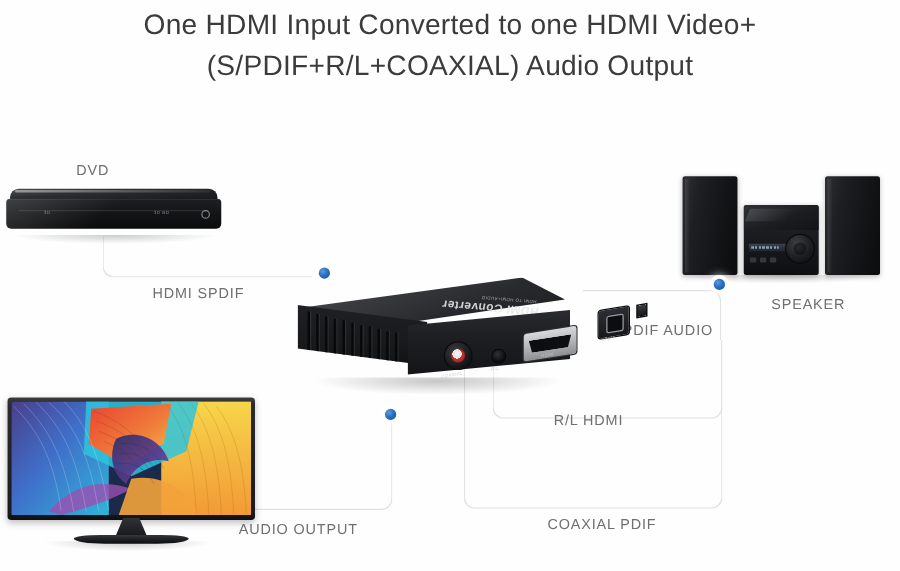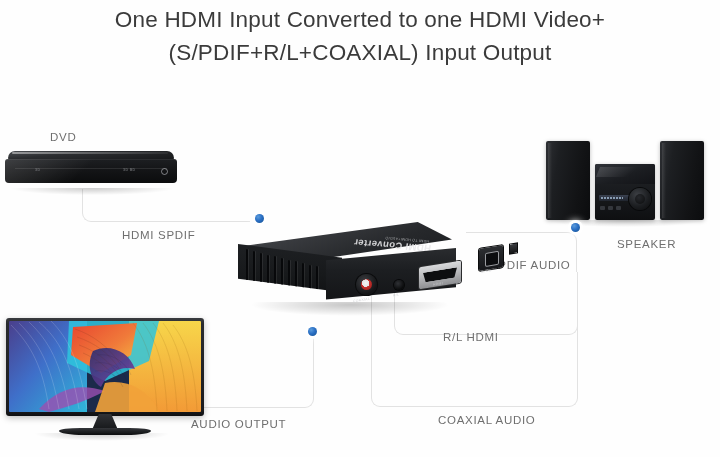--- a/index.html
+++ b/index.html
@@ -238,21 +238,21 @@
     background:radial-gradient(ellipse at 50% 10%,rgba(0,0,0,.16),rgba(0,0,0,0) 72%);
   }
 </style>
 </head>
 <body>
 
 <div id="stage">
 
   <div class="title">
     <div class="l1">One HDMI Input Converted to one HDMI Video+</div>
-    <div class="l2">(S/PDIF+R/L+COAXIAL) Input Output</div>
+    <div class="l2">(S/PDIF+R/L+COAXIAL) Audio Output</div>
   </div>
 
   <div class="wire" style="left:82px;top:189px;width:167px;height:32px;
               border-left-width:1.4px;border-bottom-width:1.4px;
               border-bottom-left-radius:9px;"></div>
 
   <div class="wire" style="left:104px;top:332px;width:209px;height:75px;
               border-right-width:1.4px;border-bottom-width:1.4px;
               border-bottom-right-radius:9px;"></div>
 
@@ -269,34 +269,34 @@
               border-bottom-left-radius:9px;border-bottom-right-radius:9px;"></div>
 
   <div class="dot" style="left:255px;top:214px;"></div>
   <div class="dot" style="left:308px;top:327px;"></div>
   <div class="dot" style="left:571px;top:223px;"></div>
 
   <div class="lbl" style="left:122px;top:229px;">HDMI SPDIF</div>
   <div class="lbl" style="left:191px;top:418px;">AUDIO OUTPUT</div>
   <div class="lbl" style="left:486px;top:259px;">S/PDIF AUDIO</div>
   <div class="lbl" style="left:443px;top:331px;">R/L HDMI</div>
-  <div class="lbl" style="left:438px;top:414px;">COAXIAL AUDIO</div>
+  <div class="lbl" style="left:438px;top:414px;">COAXIAL PDIF</div>
 
   <div id="dvd">
     <div class="dvd-top"></div>
     <div class="dvd-face">
       <div class="dvd-gloss"></div>
       <div class="dvd-slot"></div>
       <div class="dvd-txt" style="left:30px;top:9px;">3D</div>
       <div class="dvd-txt" style="left:118px;top:9px;">3D BD</div>
       <div class="dvd-pwr"></div>
     </div>
     <div class="dvd-shadow"></div>
   </div>
-  <div class="lbl" style="left:50px;top:131px;text-align:center;">DVD</div>
+  <div class="lbl" style="left:61px;top:131px;text-align:center;">DVD</div>
 
   <div id="conv">
     <div class="cv-toppoly"></div>
     <div class="cv-toptext">
       <div class="t1">HDMI Converter</div>
       <div class="t2">HDMI TO HDMI+AUDIO</div>
     </div>
 
     <div class="cv-side">
       <div class="vent" style="left:8px;top:5px;height:34px;"></div>

